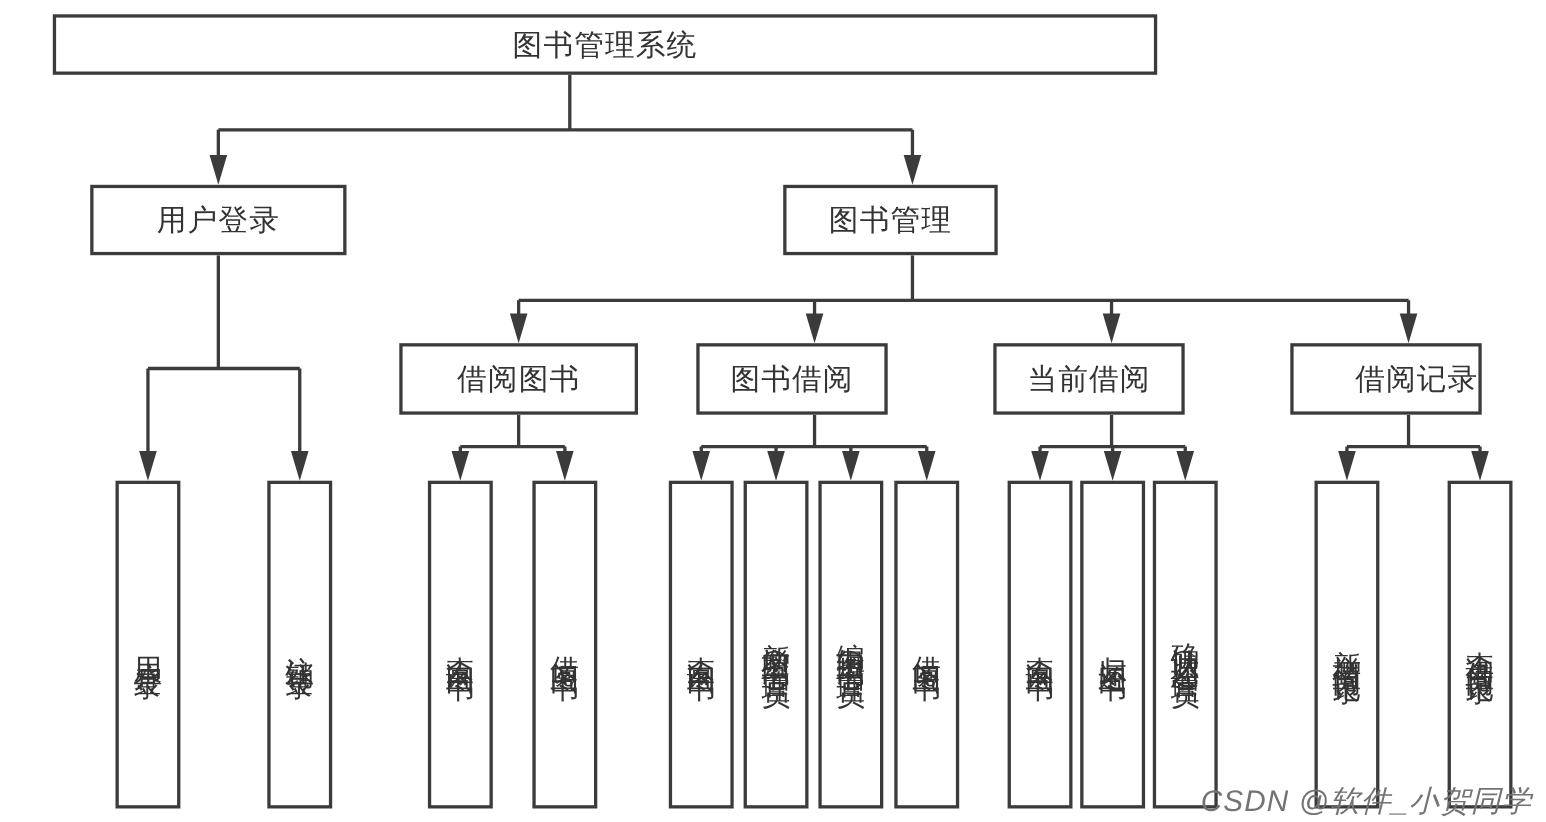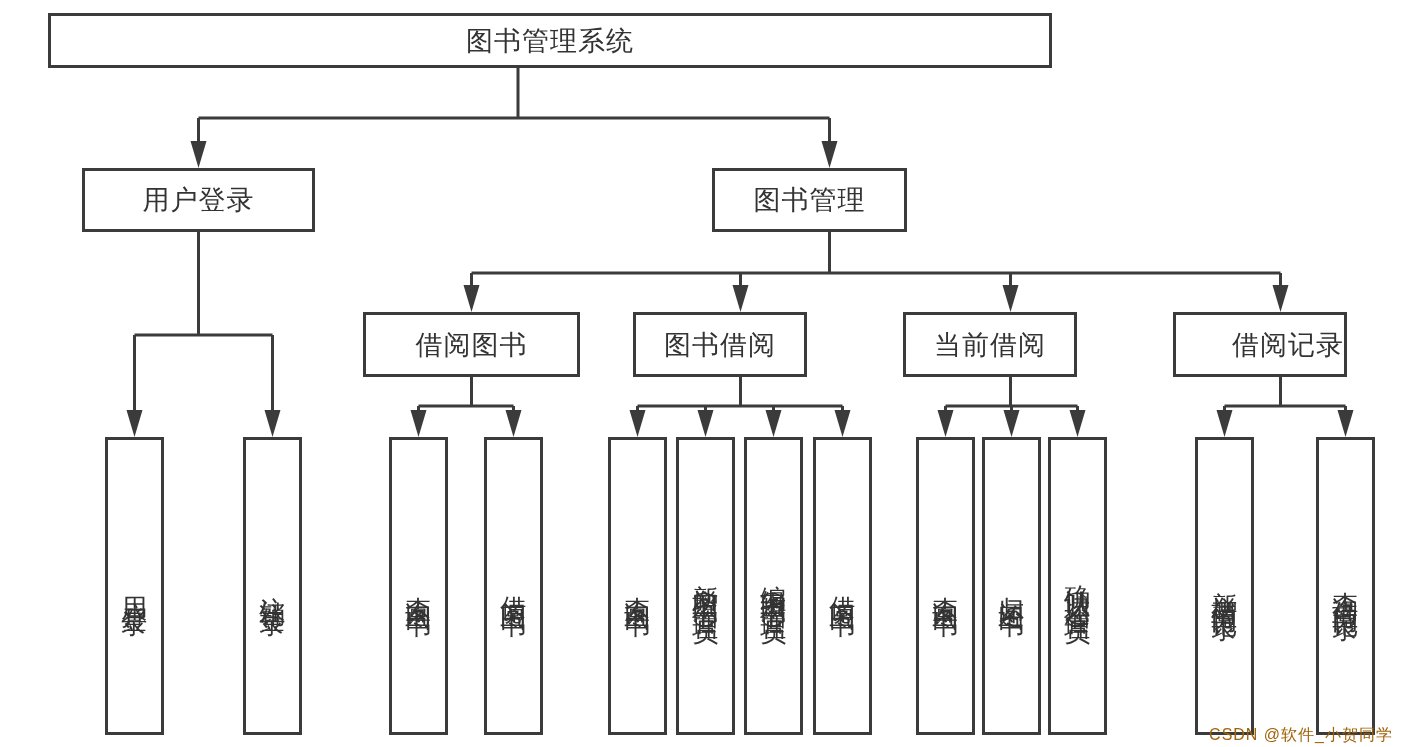--- a/index.html
+++ b/index.html
@@ -60,25 +60,26 @@
   .leaf-8  { left: 813px; }
   .leaf-9  { left: 916px; }
   .leaf-10 { left: 982px; }
   .leaf-11 { left: 1048px; }
   .leaf-12 { left: 1195px; }
   .leaf-13 { left: 1316px; }
   .watermark {
     position: absolute;
     right: 12px;
     bottom: 1px;
-    font-size: 16px;
-    color: #a16207;
+    font-size: 27px;
+    color: #737373;
     letter-spacing: 1px;
     z-index: 5;
     white-space: nowrap;
+    font-style: italic;
   }
 </style>
 </head>
 <body>
 
 <div class="stage">
 
   <svg class="connectors" viewBox="0 0 1405 747" xmlns="http://www.w3.org/2000/svg" fill="none" stroke="#3b3b3b" stroke-width="3">
     <g>
       <path d="M518,68 V118 M198.5,118 H829.5 M198.5,118 V143 M829.5,118 V143"></path>

